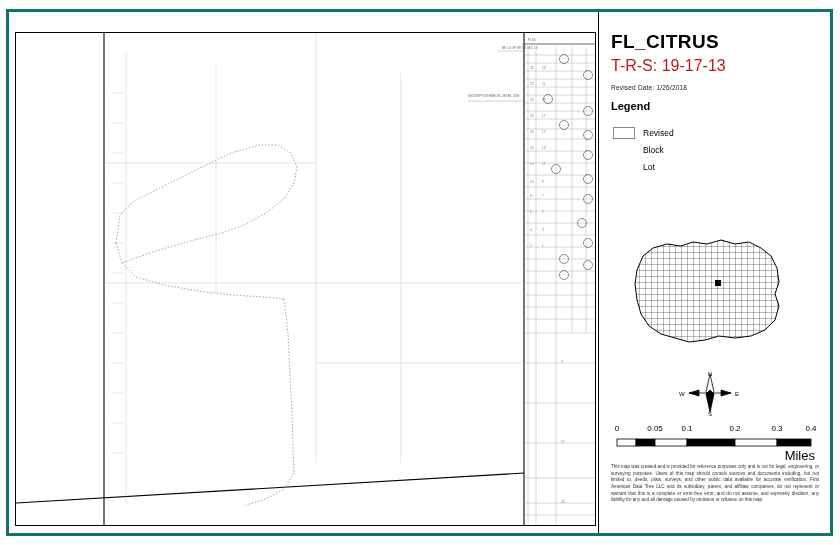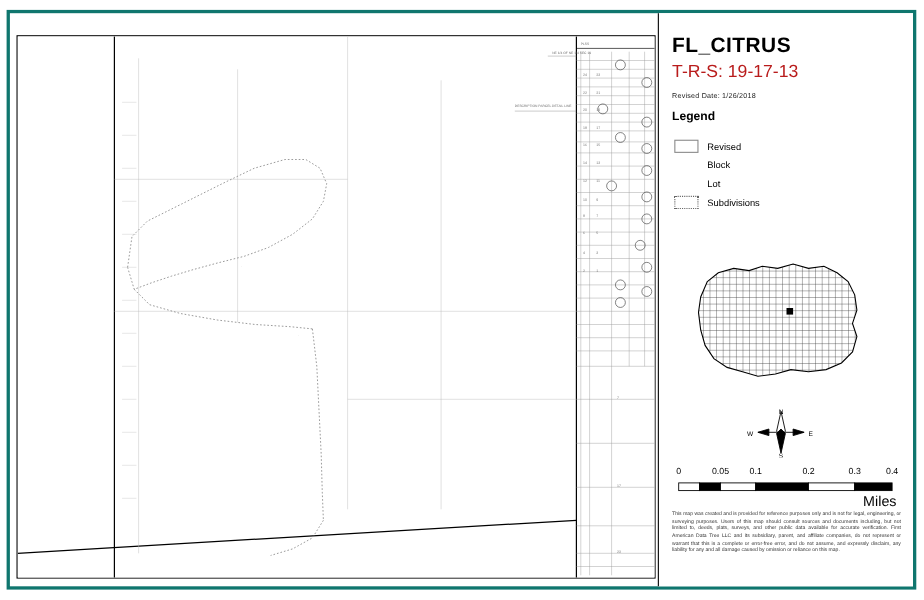--- a/index.html
+++ b/index.html
@@ -363,24 +363,20 @@
           <span class="legend-label">Revised</span>
         </div>
         <div class="legend-row">
           <span class="swatch sw-block"></span>
           <span class="legend-label">Block</span>
         </div>
         <div class="legend-row">
           <span class="swatch sw-lot"></span>
           <span class="legend-label">Lot</span>
         </div>
-        <div class="legend-row">
-          <span class="swatch sw-subdivisions"></span>
-          <span class="legend-label">Subdivisions</span>
-        </div>
       </div>
 
       <div class="locator">
         <svg width="200" height="135" viewBox="0 0 200 135">
           <defs>
             <pattern id="sectgrid" width="6" height="6" patternUnits="userSpaceOnUse">
               <rect width="6" height="6" fill="#ffffff"></rect>
               <path d="M6 0 L0 0 L0 6" fill="none" stroke="#3a3a3a" stroke-width="0.7"></path>
             </pattern>
             <clipPath id="countyclip">

